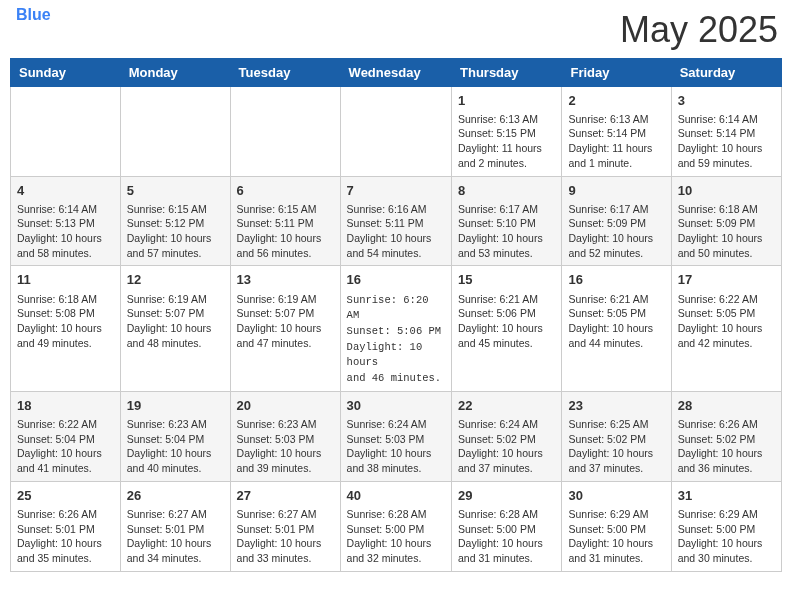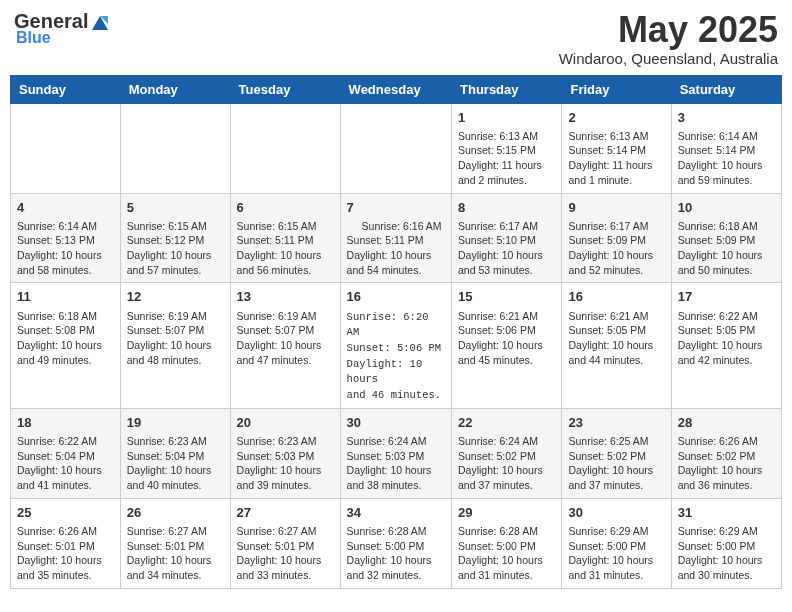--- a/index.html
+++ b/index.html
@@ -41,21 +41,21 @@
       font-weight: bold;
       color: #3b82f6;
       margin-top: -4px;
       padding-left: 2px;
     }
     .title-section {
       text-align: right;
     }
     .month-title {
       font-size: 36px;
-      font-weight: bold;
+      font-weight: normal;
       color: #333;
       line-height: 1.1;
     }
     .location-title {
       font-size: 15px;
       color: #333;
     }
     .calendar-table {
       width: 100%;
       border-collapse: collapse;
@@ -101,32 +101,24 @@
       background: #fff !important;
     }
     .row-odd td { background: #fff; }
     .row-even td { background: #f0f0f0; }
   </style>
 </head>
 <body>
 
 <div class="header">
   <div class="logo">
-    <div class="logo-text">
-      <span class="logo-general">General</span>
-      <svg class="logo-icon" viewBox="0 0 20 20">
-        <polygon points="2,18 10,4 18,18" fill="#1a5fa8"></polygon>
-        <polygon points="10,4 18,4 18,12" fill="#4a9fd4"></polygon>
-      </svg>
-    </div>
     <span class="logo-blue-text">Blue</span>
   </div>
   <div class="title-section">
     <div class="month-title">May 2025</div>
-    <div class="location-title">Windaroo, Queensland, Australia</div>
   </div>
 </div>
 
 <table class="calendar-table">
   <thead>
     <tr>
     <th>Sunday</th>
         <th>Monday</th>
         <th>Tuesday</th>
         <th>Wednesday</th>
@@ -160,21 +152,21 @@
 Daylight: 10 hours
 and 58 minutes.</span></td>
         <td><span class="day-number">5</span><span class="day-info" style="white-space: pre-line;">Sunrise: 6:15 AM
 Sunset: 5:12 PM
 Daylight: 10 hours
 and 57 minutes.</span></td>
         <td><span class="day-number">6</span><span class="day-info" style="white-space: pre-line;">Sunrise: 6:15 AM
 Sunset: 5:11 PM
 Daylight: 10 hours
 and 56 minutes.</span></td>
-        <td><span class="day-number">7</span><span class="day-info" style="white-space: pre-line; margin-left: 15px;">Sunrise: 6:16 AM
+        <td><span class="day-number">7</span><span class="day-info" style="white-space: pre-line;">Sunrise: 6:16 AM
 Sunset: 5:11 PM
 Daylight: 10 hours
 and 54 minutes.</span></td>
         <td><span class="day-number">8</span><span class="day-info" style="white-space: pre-line;">Sunrise: 6:17 AM
 Sunset: 5:10 PM
 Daylight: 10 hours
 and 53 minutes.</span></td>
         <td><span class="day-number">9</span><span class="day-info" style="white-space: pre-line;">Sunrise: 6:17 AM
 Sunset: 5:09 PM
 Daylight: 10 hours
@@ -250,21 +242,21 @@
 Daylight: 10 hours
 and 35 minutes.</span></td>
         <td><span class="day-number">26</span><span class="day-info" style="white-space: pre-line;">Sunrise: 6:27 AM
 Sunset: 5:01 PM
 Daylight: 10 hours
 and 34 minutes.</span></td>
         <td><span class="day-number">27</span><span class="day-info" style="white-space: pre-line;">Sunrise: 6:27 AM
 Sunset: 5:01 PM
 Daylight: 10 hours
 and 33 minutes.</span></td>
-        <td><span class="day-number">34</span><span class="day-info" style="white-space: pre-line;">Sunrise: 6:28 AM
+        <td><span class="day-number">40</span><span class="day-info" style="white-space: pre-line;">Sunrise: 6:28 AM
 Sunset: 5:00 PM
 Daylight: 10 hours
 and 32 minutes.</span></td>
         <td><span class="day-number">29</span><span class="day-info" style="white-space: pre-line;">Sunrise: 6:28 AM
 Sunset: 5:00 PM
 Daylight: 10 hours
 and 31 minutes.</span></td>
         <td><span class="day-number">30</span><span class="day-info" style="white-space: pre-line;">Sunrise: 6:29 AM
 Sunset: 5:00 PM
 Daylight: 10 hours

